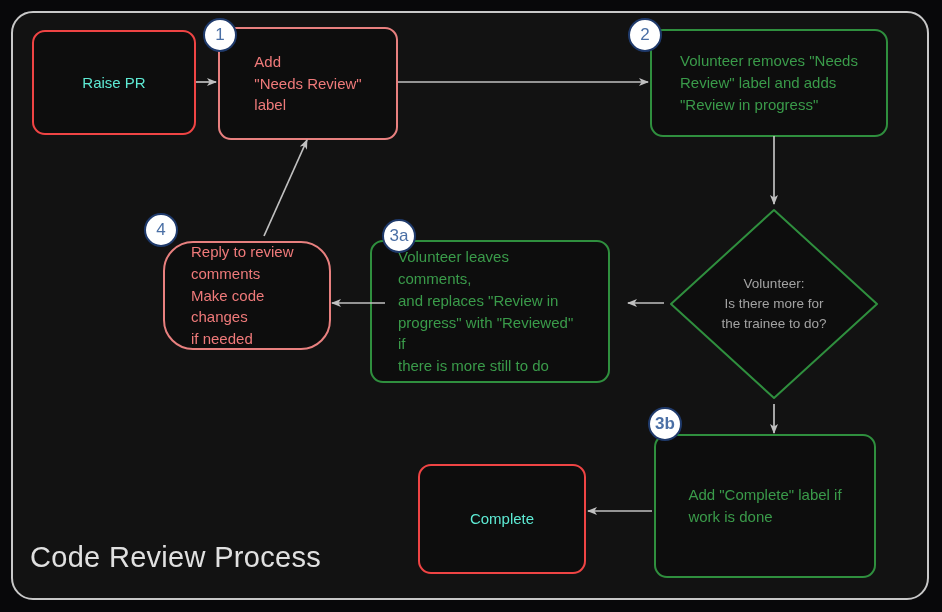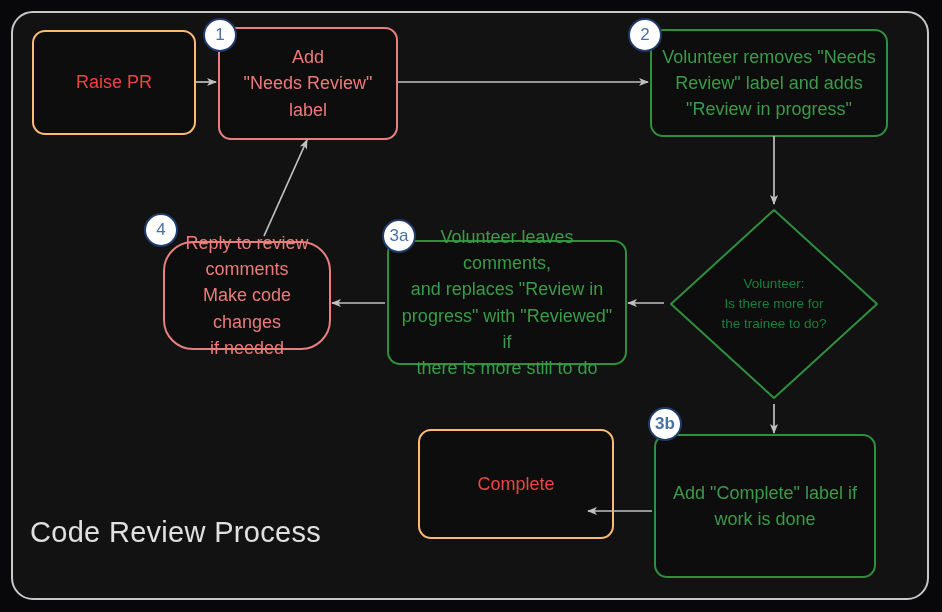--- a/index.html
+++ b/index.html
@@ -23,46 +23,46 @@
     width: 918px;
     height: 589px;
     box-sizing: border-box;
     border: 2px solid #c8c8c8;
     border-radius: 22px;
     background: #121212;
   }
   #diagram-title {
     position: absolute;
     left: 30px;
-    top: 516px;
+    top: 541px;
     font-size: 29px;
     color: #e0e0e0;
     letter-spacing: 0.3px;
     white-space: nowrap;
   }
 
   
   .node {
     position: absolute;
     box-sizing: border-box;
     border-radius: 13px;
     background: #0d0d0d;
     display: flex;
     align-items: center;
     justify-content: center;
-    text-align: center;
+    text-align: left;
     line-height: 1.45;
-    font-size: 18px;
-    padding: 6px 10px;
+    font-size: 15px;
+    padding: 6px 26px;
   }
   .node .label { white-space: pre-line; display: block; }
 
   .node.neutral {
-    border: 2px solid #fdba74;
-    color: #ef4444;
+    border: 2px solid #ef4444;
+    color: #5eead4;
   }
   .node.red {
     border: 2px solid #e8807f;
     color: #ef7a7a;
   }
   .node.green {
     border: 2px solid #2f8f3e;
     color: #3a9b4a;
   }
 
@@ -80,21 +80,21 @@
   }
   #node-decision .diamond-text {
     position: absolute;
     inset: 0;
     display: flex;
     align-items: center;
     justify-content: center;
     text-align: center;
     font-size: 13.5px;
     line-height: 1.5;
-    color: #15803d;
+    color: #a3a3a3;
     white-space: pre-line;
   }
 
   
   .badge {
     position: absolute;
     width: 34px;
     height: 34px;
     border-radius: 50%;
     background: #ffffff;
@@ -170,21 +170,21 @@
 
   <div id="node-decision">
     <svg class="diamond-shape" viewBox="0 0 212 194" preserveAspectRatio="none" xmlns="http://www.w3.org/2000/svg">
       <path d="M106,3 L209,97 L106,191 L3,97 Z" fill="#0d0d0d" stroke="#2f8f3e" stroke-width="2" stroke-linejoin="round"></path>
     </svg>
     <div class="diamond-text">Volunteer:
 Is there more for
 the trainee to do?</div>
   </div>
 
-  <div class="node green" id="node-volunteer-comments" style="left:387px; top:240px; width:240px; height:125px;">
+  <div class="node green" id="node-volunteer-comments" style="left:370px; top:240px; width:240px; height:143px;">
     <span class="label">Volunteer leaves comments,
 and replaces "Review in
 progress" with "Reviewed" if
 there is more still to do</span>
   </div>
   <div class="badge" style="left:382px; top:219px;">3a</div>
 
   <div class="node red" id="node-reply-to-review" style="left:163px; top:241px; width:168px; height:109px;border-radius:30px;">
     <span class="label">Reply to review
 comments
@@ -192,19 +192,19 @@
 if needed</span>
   </div>
   <div class="badge" style="left:144px; top:213px;">4</div>
 
   <div class="node green" id="node-add-complete" style="left:654px; top:434px; width:222px; height:144px;">
     <span class="label">Add "Complete" label if
 work is done</span>
   </div>
   <div class="badge" style="left:648px; top:407px;font-weight:bold;">3b</div>
 
-  <div class="node neutral" id="node-complete" style="left:418px; top:429px; width:196px; height:110px;">
+  <div class="node neutral" id="node-complete" style="left:418px; top:464px; width:168px; height:110px;">
     <span class="label">Complete</span>
   </div>
 
   <div id="diagram-title">Code Review Process</div>
 
 </div>
 
 </body></html>

